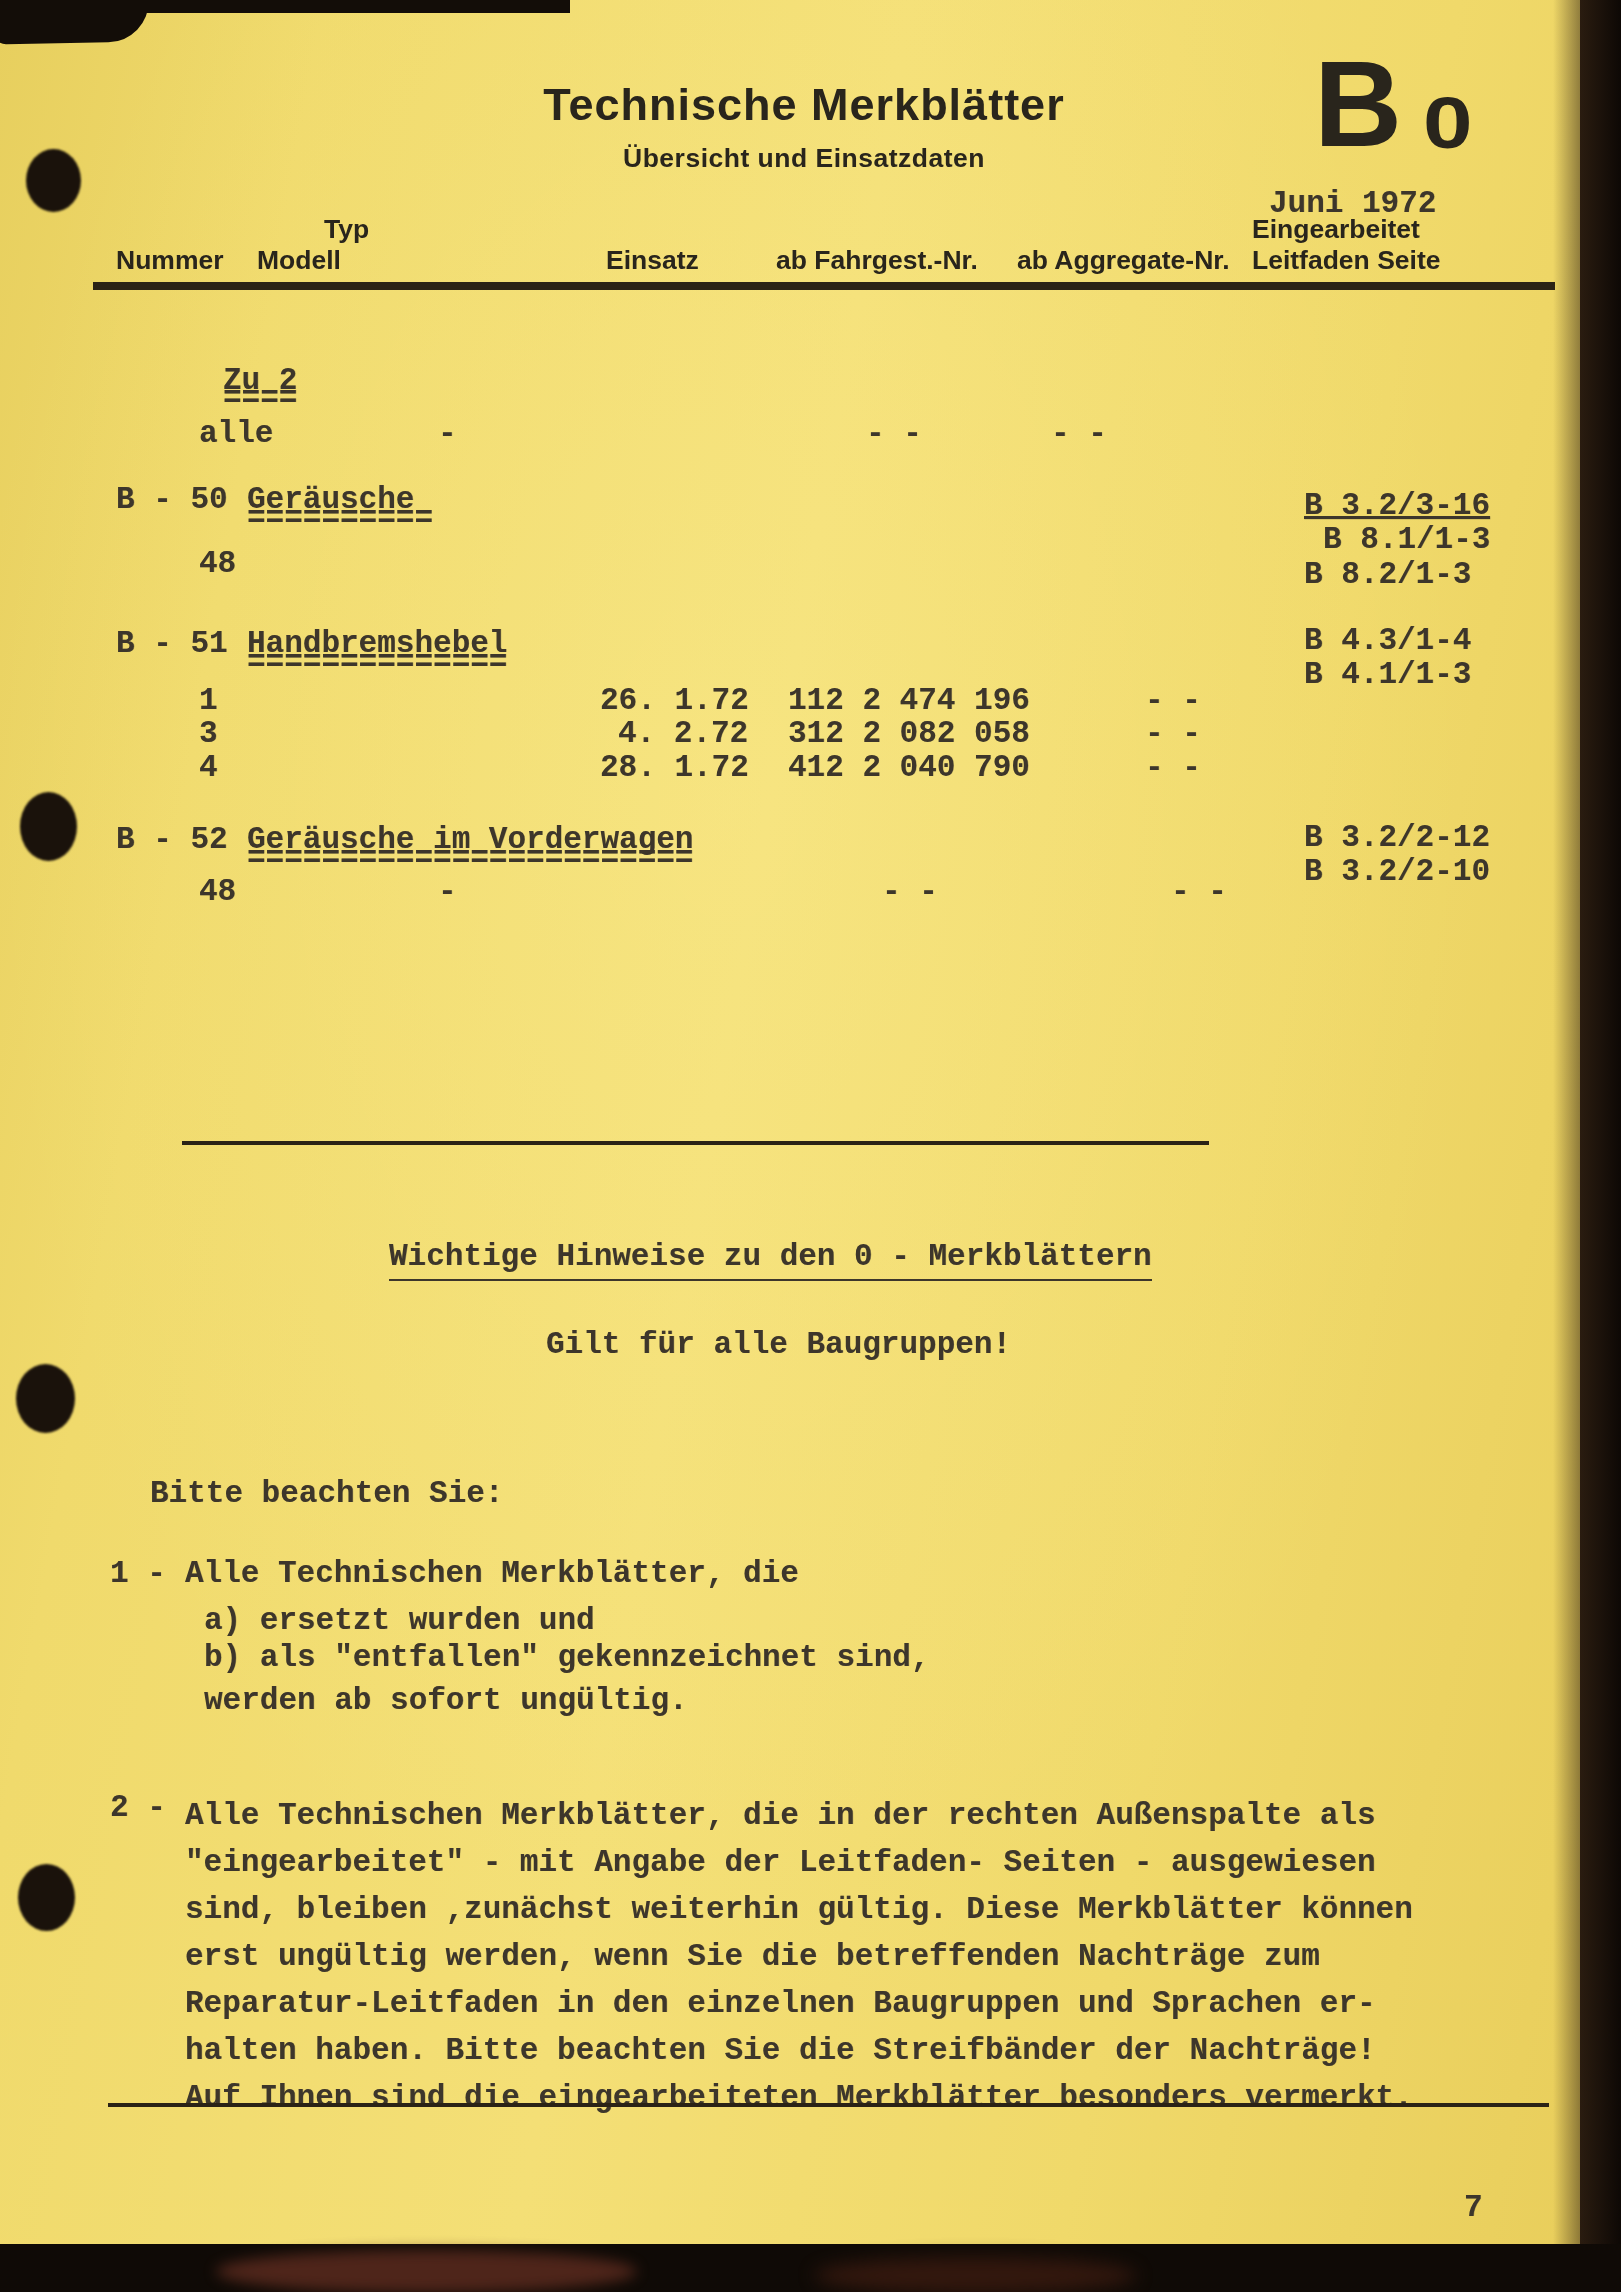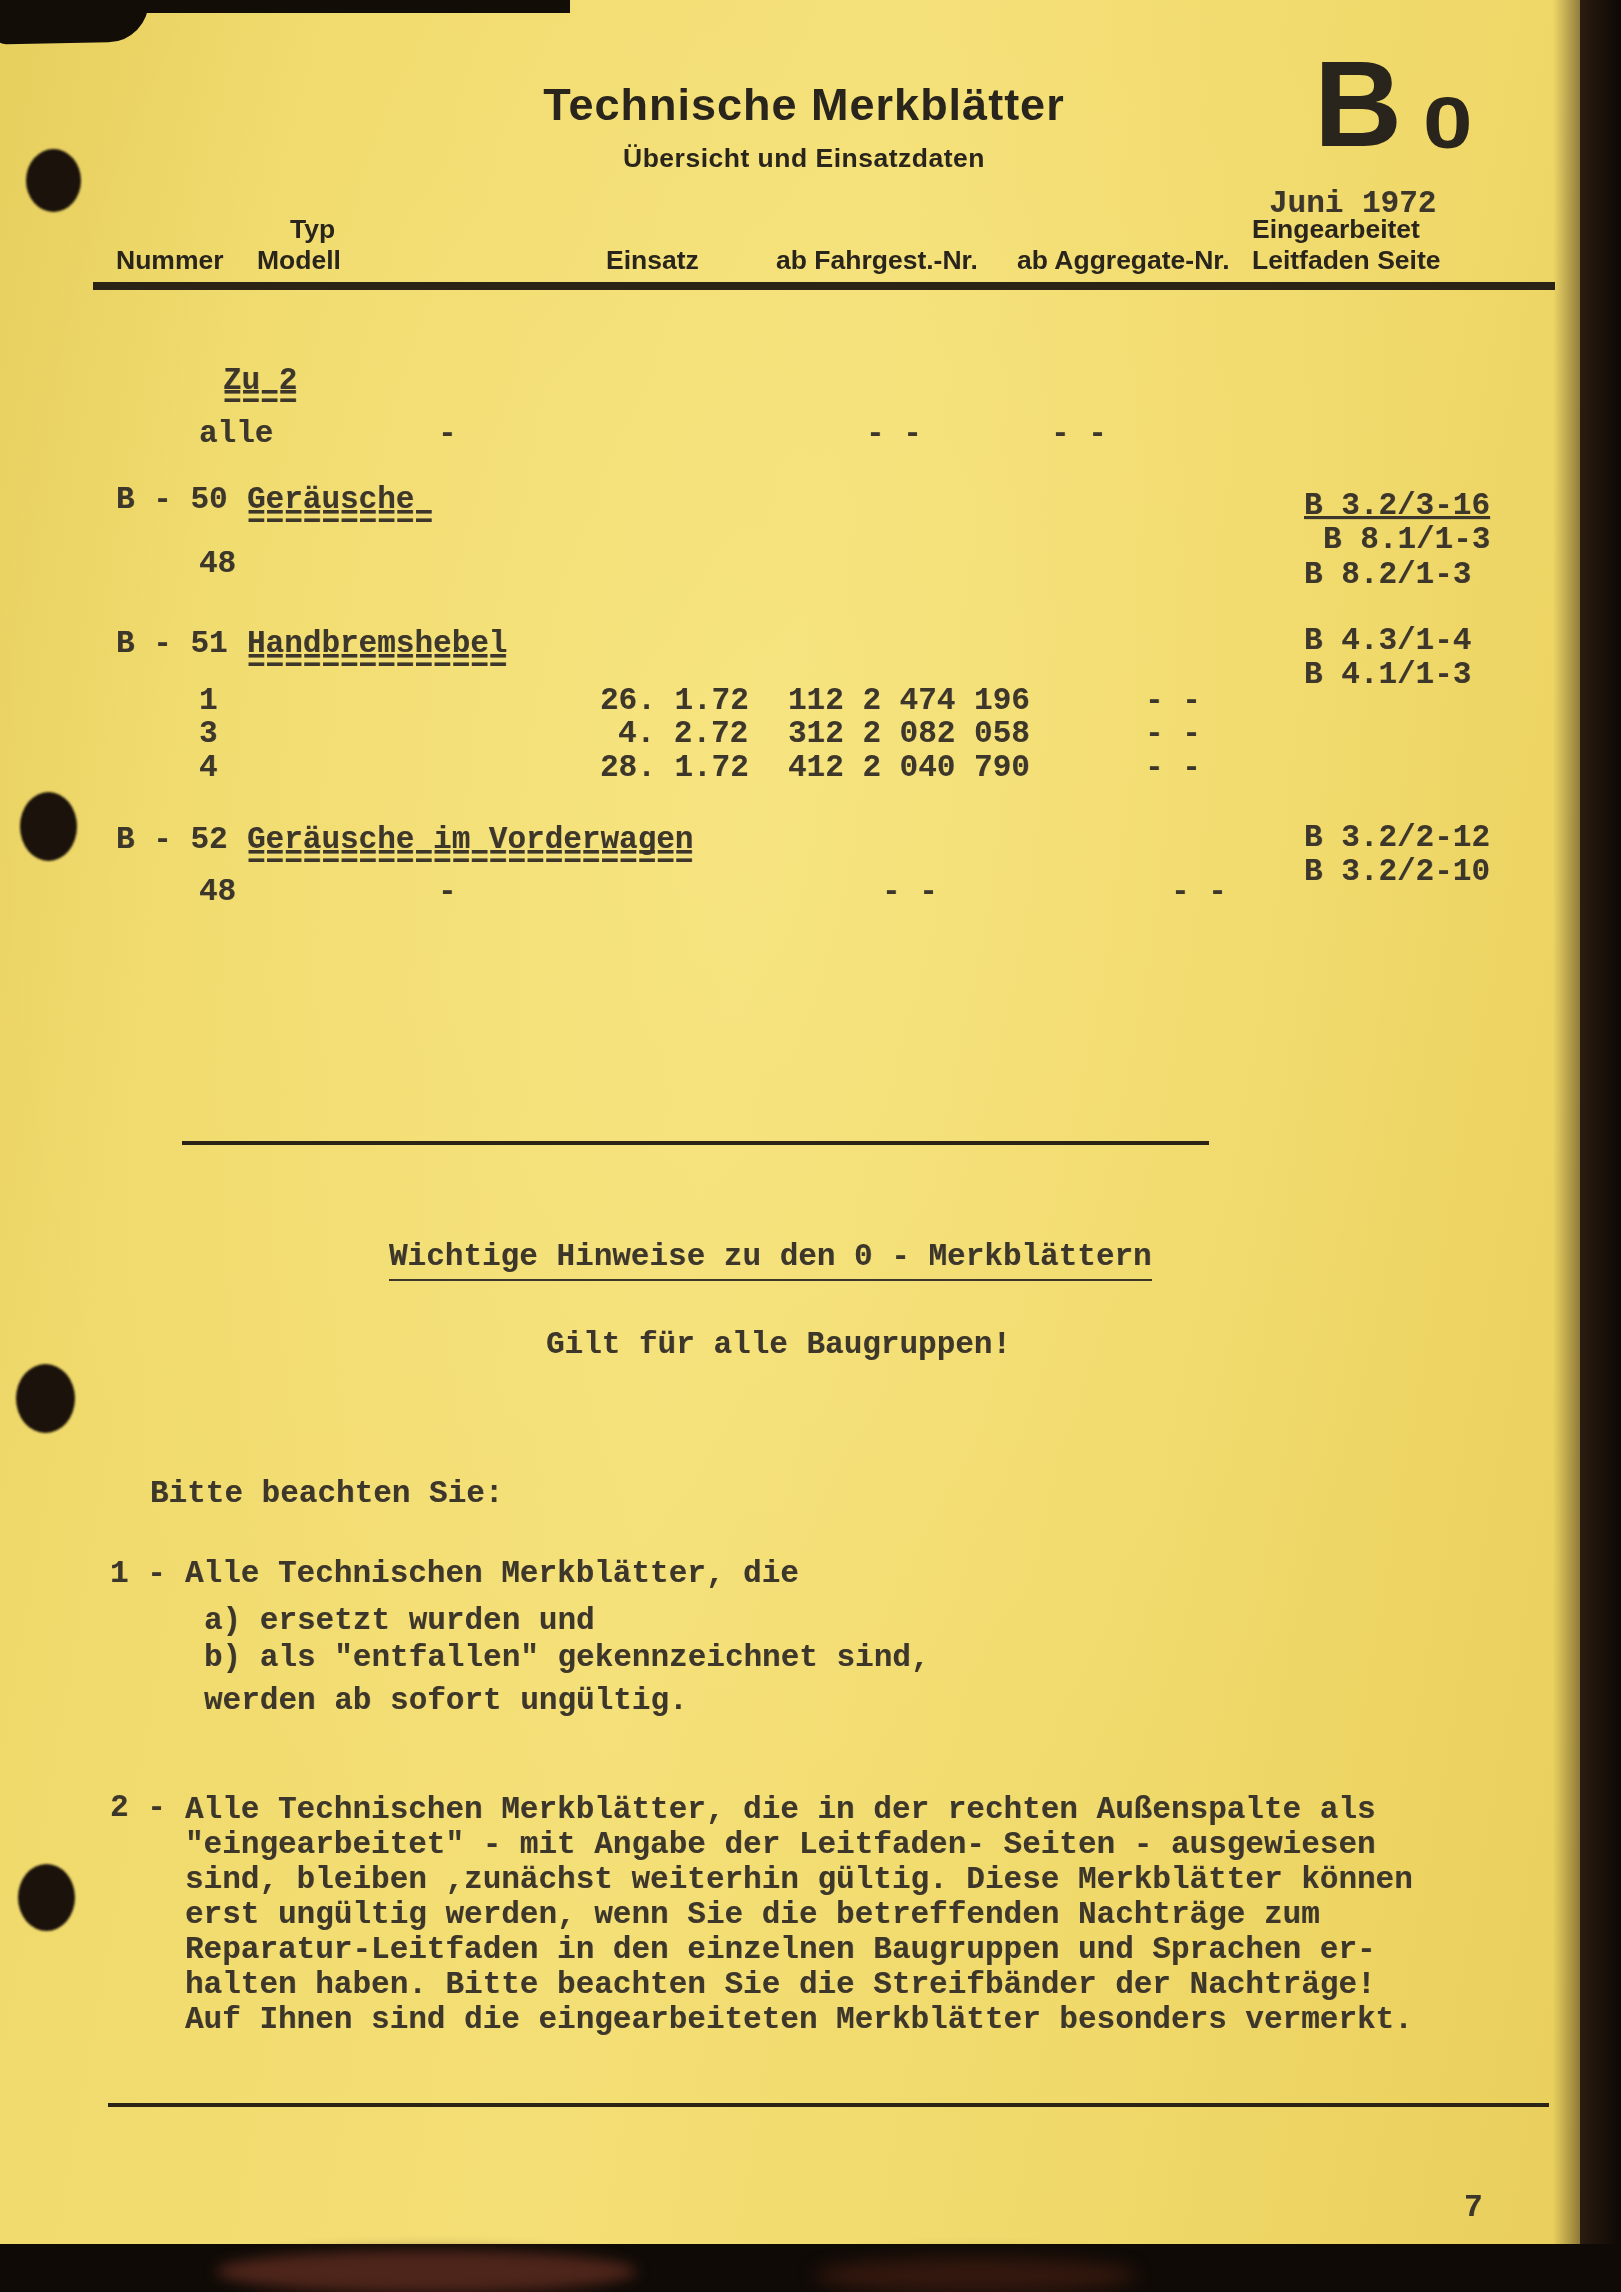--- a/index.html
+++ b/index.html
@@ -20,41 +20,41 @@
   .p {
     position:absolute; font-family:"Liberation Sans", sans-serif; font-weight:bold;
     color:#29251c; line-height:1; white-space:pre;
   }
   .title    { font-size:45px; letter-spacing:1px; text-align:center; width:980px; left:314px; top:82px; }
   .subtitle { font-size:26.5px; letter-spacing:0.5px; text-align:center; width:980px; left:314px; top:145px; }
   .collabel { font-size:26.5px; }
   .logo-b { font-size:122px; left:1314px; top:43px; }
   .logo-0 { font-size:73px;  left:1423px; top:86px; transform:scaleX(1.22); transform-origin:left bottom; }
   .underl { border-bottom:2.9px solid #3d362b; padding-bottom:4.9px; }
-  .para { line-height:35px; }
+  .para { line-height:47px; }
   .rule { position:absolute; background:#2b2316; }
   .art { position:absolute; }
   .hole { position:absolute; background:#1a120b; border-radius:50%; filter:blur(1px); }
 </style>
 </head>
 <body>
 
 <div id="page">
 
   <div class="p subtitle">Übersicht und Einsatzdaten</div>
   <div class="p title">Technische Merkblätter</div>
 
   <div>
     <span class="p logo-b">B</span>
     <span class="p logo-0">0</span>
   </div>
 
   <div class="t" style="left:1269px; top:188px;">Juni 1972</div>
   <div class="p collabel" style="left:1252px; top:216px;">Eingearbeitet</div>
-  <div class="p collabel" style="left:290px; top:216px;">Typ</div>
+  <div class="p collabel" style="left:324px; top:216px;">Typ</div>
 
   <div class="p collabel" style="left:116px;  top:247px;">Nummer</div>
   <div class="p collabel" style="left:257px;  top:247px;">Modell</div>
   <div class="p collabel" style="left:606px;  top:247px;">Einsatz</div>
   <div class="p collabel" style="left:776px;  top:247px;">ab Fahrgest.-Nr.</div>
   <div class="p collabel" style="left:1017px; top:247px;">ab Aggregate-Nr.</div>
   <div class="p collabel" style="left:1252px; top:247px;">Leitfaden Seite</div>
 
   <div class="rule" style="left:93px; top:282px; width:1462px; height:7.8px;"></div>
 

